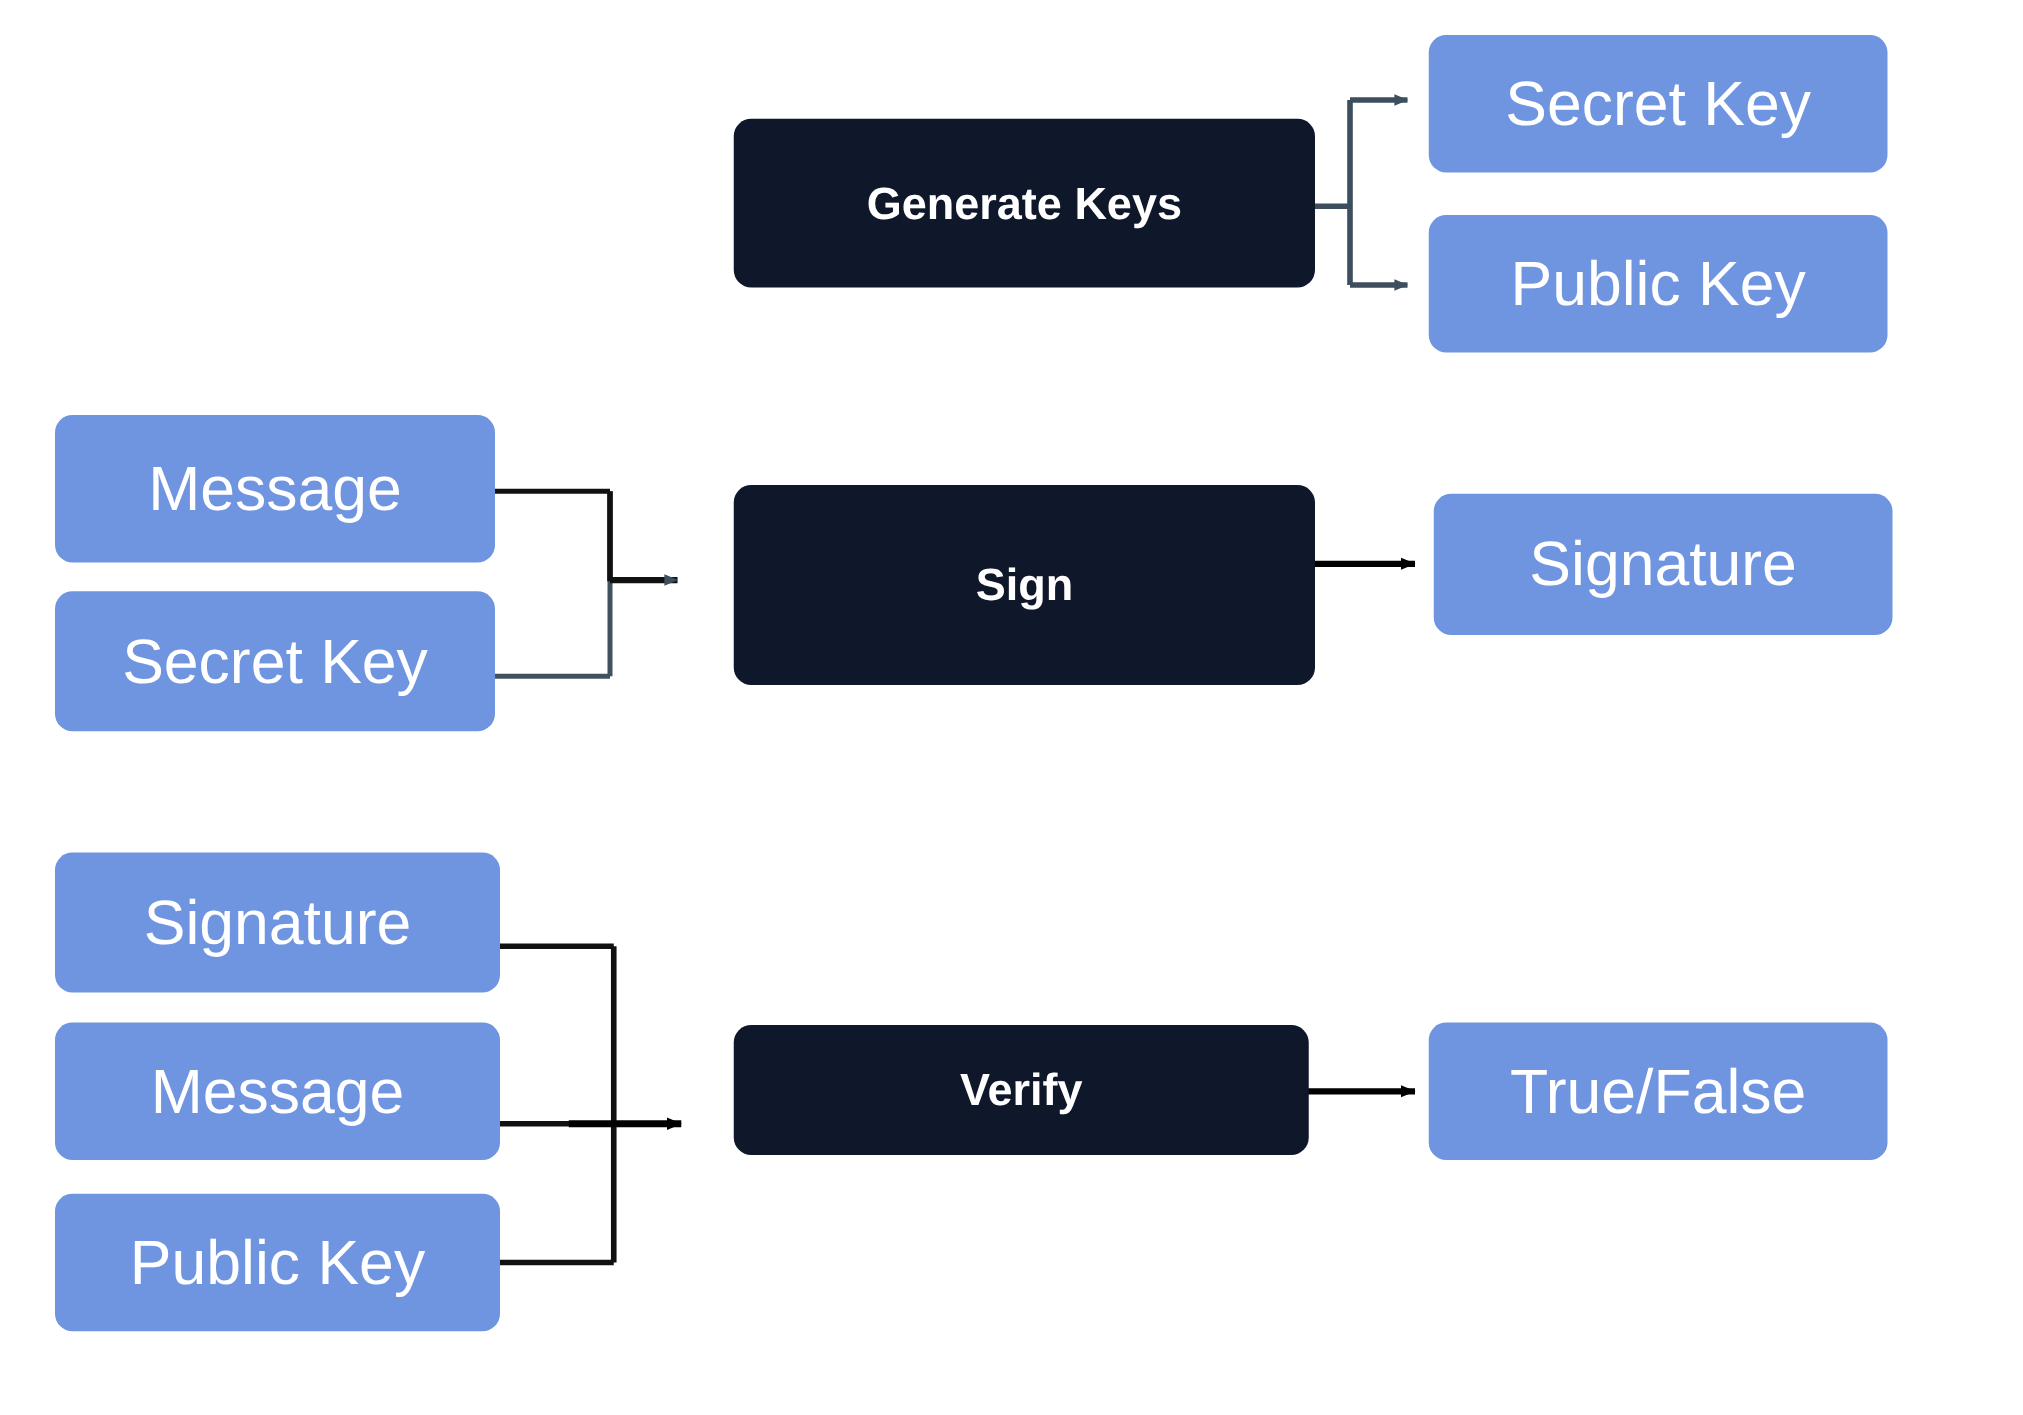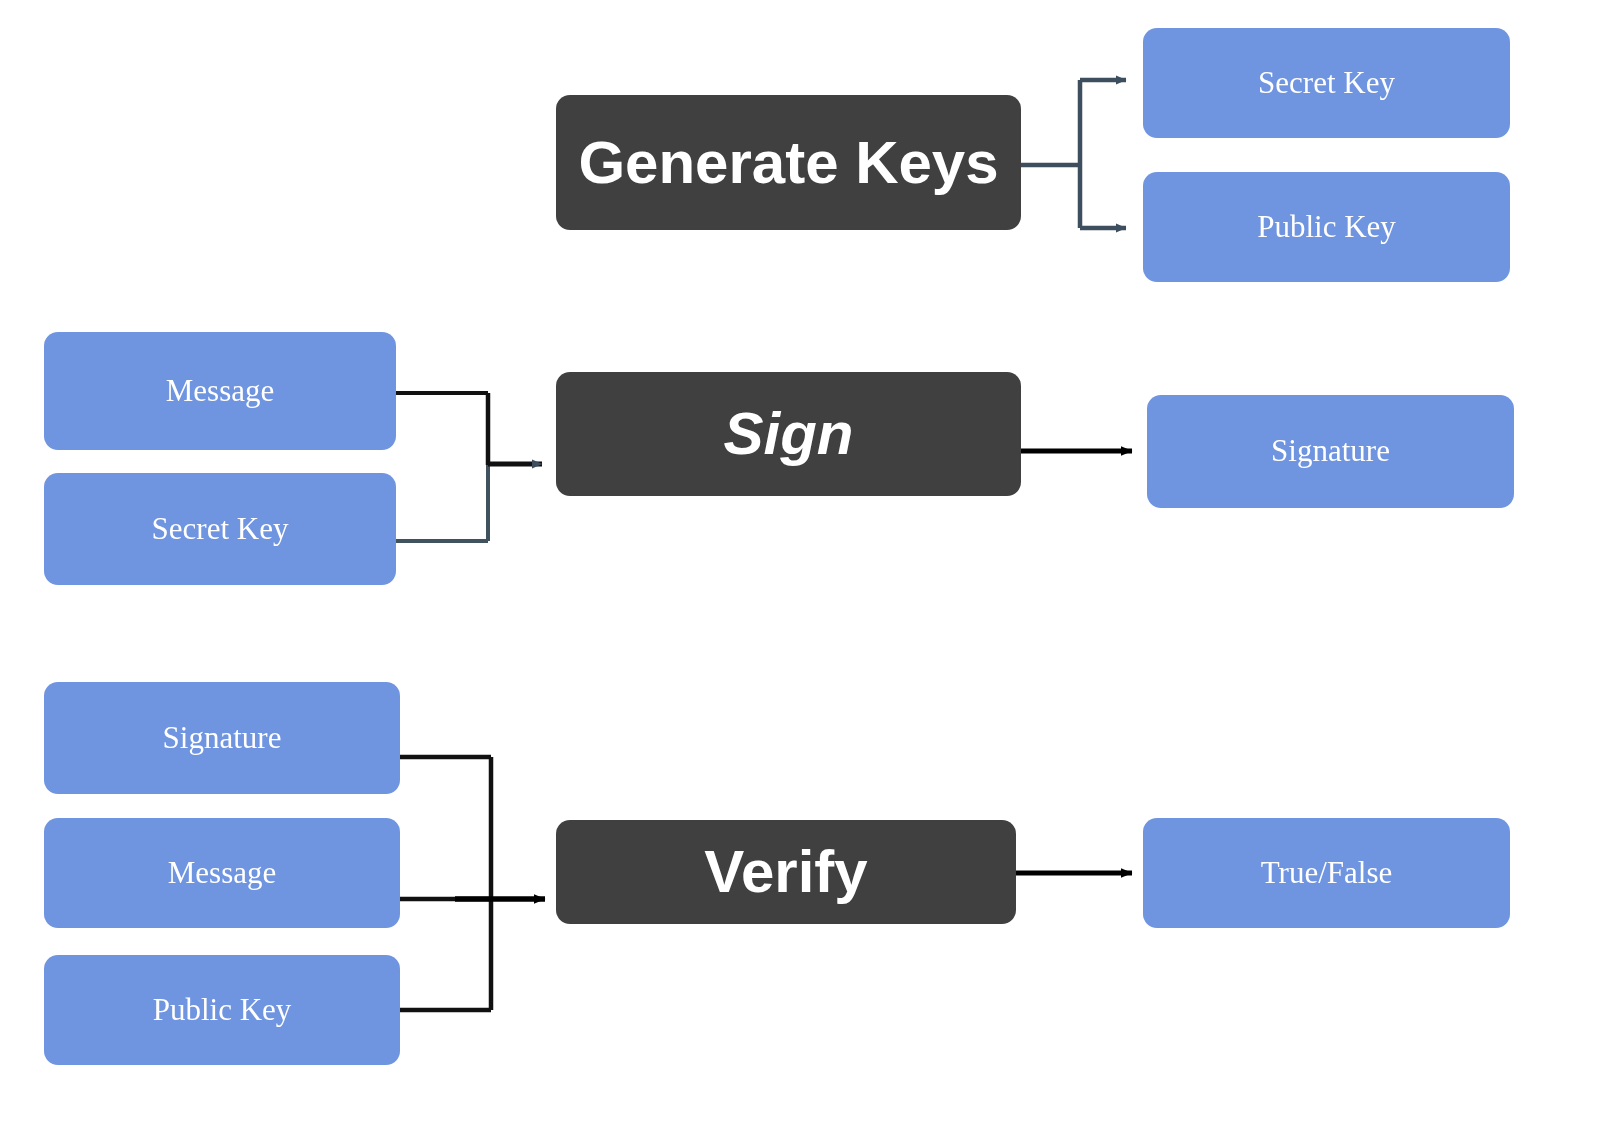--- a/index.html
+++ b/index.html
@@ -27,27 +27,27 @@
     border-radius: 14px;
     color: #ffffff;
     text-align: center;
     line-height: 1.1;
     white-space: nowrap;
     user-select: none;
   }
   .node.data {
     background: #6f94e0;
     font-weight: 400;
-    font-size: 31px;
-    font-family: Liberation Serif, serif;
+    font-size: 50px;
   }
   .node.process {
-    background: #404040;
+    background: #0f172a;
     font-weight: bold;
-    font-size: 60px;
+    font-size: 36px;
+    margin-left: 31px;
   }
   .edge-layer {
     position: absolute;
     left: 0;
     top: 0;
     width: 1618px;
     height: 1132px;
     pointer-events: none;
   }
 </style>
@@ -114,21 +114,21 @@
   <div class="node process" style="left:556px; top:95px; width:465px; height:135px;">Generate Keys</div>
 
   <div class="node data" style="left:1143px; top:28px; width:367px; height:110px;">Secret Key</div>
 
   <div class="node data" style="left:1143px; top:172px; width:367px; height:110px;">Public Key</div>
 
   <div class="node data" style="left:44px; top:332px; width:352px; height:118px;">Message</div>
 
   <div class="node data" style="left:44px; top:473px; width:352px; height:112px;">Secret Key</div>
 
-  <div class="node process" style="left:556px; top:372px; width:465px; height:124px;font-style:italic;">Sign</div>
+  <div class="node process" style="left:556px; top:388px; width:465px; height:160px;">Sign</div>
 
   <div class="node data" style="left:1147px; top:395px; width:367px; height:113px;">Signature</div>
 
   <div class="node data" style="left:44px; top:682px; width:356px; height:112px;">Signature</div>
 
   <div class="node data" style="left:44px; top:818px; width:356px; height:110px;">Message</div>
 
   <div class="node data" style="left:44px; top:955px; width:356px; height:110px;">Public Key</div>
 
   <div class="node data" style="left:1143px; top:818px; width:367px; height:110px;">True/False</div>

